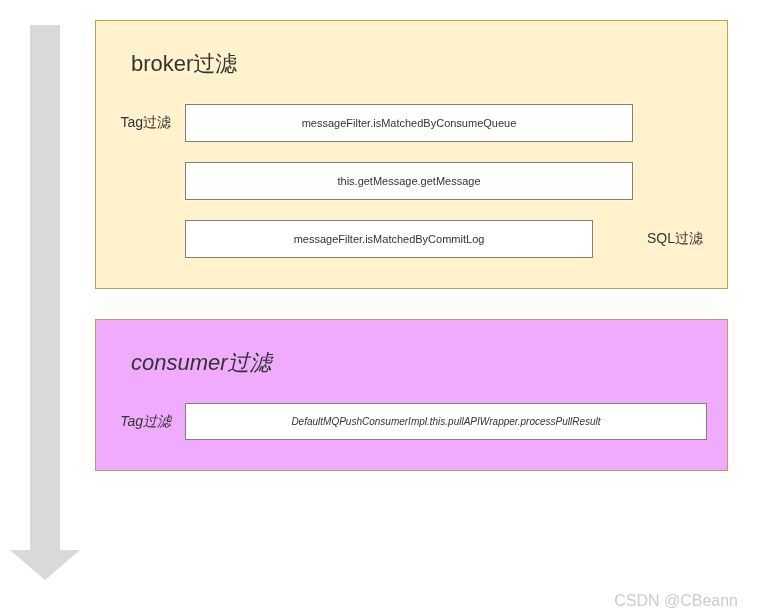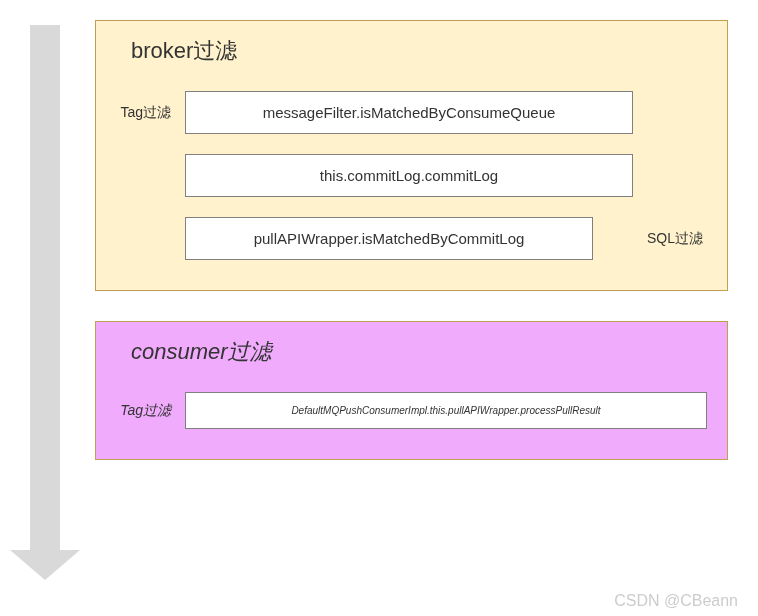--- a/index.html
+++ b/index.html
@@ -38,21 +38,21 @@
       border-top: 30px solid #d9d9d9;
     }
     .content-col {
       flex: 1;
       display: flex;
       flex-direction: column;
       gap: 30px;
     }
     .panel {
       border: 1px solid #bfa050;
-      padding: 15px 20px 25px 20px;
+      padding: 28px 20px 25px 20px;
       position: relative;
     }
     .panel-broker {
       background: #fff2cc;
     }
     .panel-consumer {
       background: #f0abfc;
       font-style: italic;
     }
     .panel-title {
@@ -88,21 +88,21 @@
     .spacer-left {
       width: 55px;
     }
     .spacer-right {
       width: 60px;
     }
     .box {
       background: #fff;
       border: 1px solid #808080;
       padding: 12px 15px;
-      font-size: 15px;
+      font-size: 11px;
       color: #333;
       text-align: center;
       flex: 1;
     }
     .box-wide {
       font-size: 10px;
     }
     .watermark {
       position: absolute;
       bottom: 6px;
@@ -127,27 +127,27 @@
       <div class="panel-title">broker过滤</div>
 
       <div class="row">
         <div class="side-label side-label-left">Tag过滤</div>
         <div class="box">messageFilter.isMatchedByConsumeQueue</div>
         <div class="spacer-right"></div>
       </div>
 
       <div class="row">
         <div class="spacer-left"></div>
-        <div class="box">this.commitLog.commitLog</div>
+        <div class="box">this.getMessage.getMessage</div>
         <div class="spacer-right"></div>
       </div>
 
       <div class="row">
         <div class="spacer-left"></div>
-        <div class="box">pullAPIWrapper.isMatchedByCommitLog</div>
+        <div class="box">messageFilter.isMatchedByCommitLog</div>
         <div class="side-label side-label-right">SQL过滤</div>
       </div>
     </div>
 
     <div class="panel panel-consumer">
       <div class="panel-title">consumer过滤</div>
 
       <div class="row">
         <div class="side-label side-label-left">Tag过滤</div>
         <div class="box box-wide">DefaultMQPushConsumerImpl.this.pullAPIWrapper.processPullResult</div>

